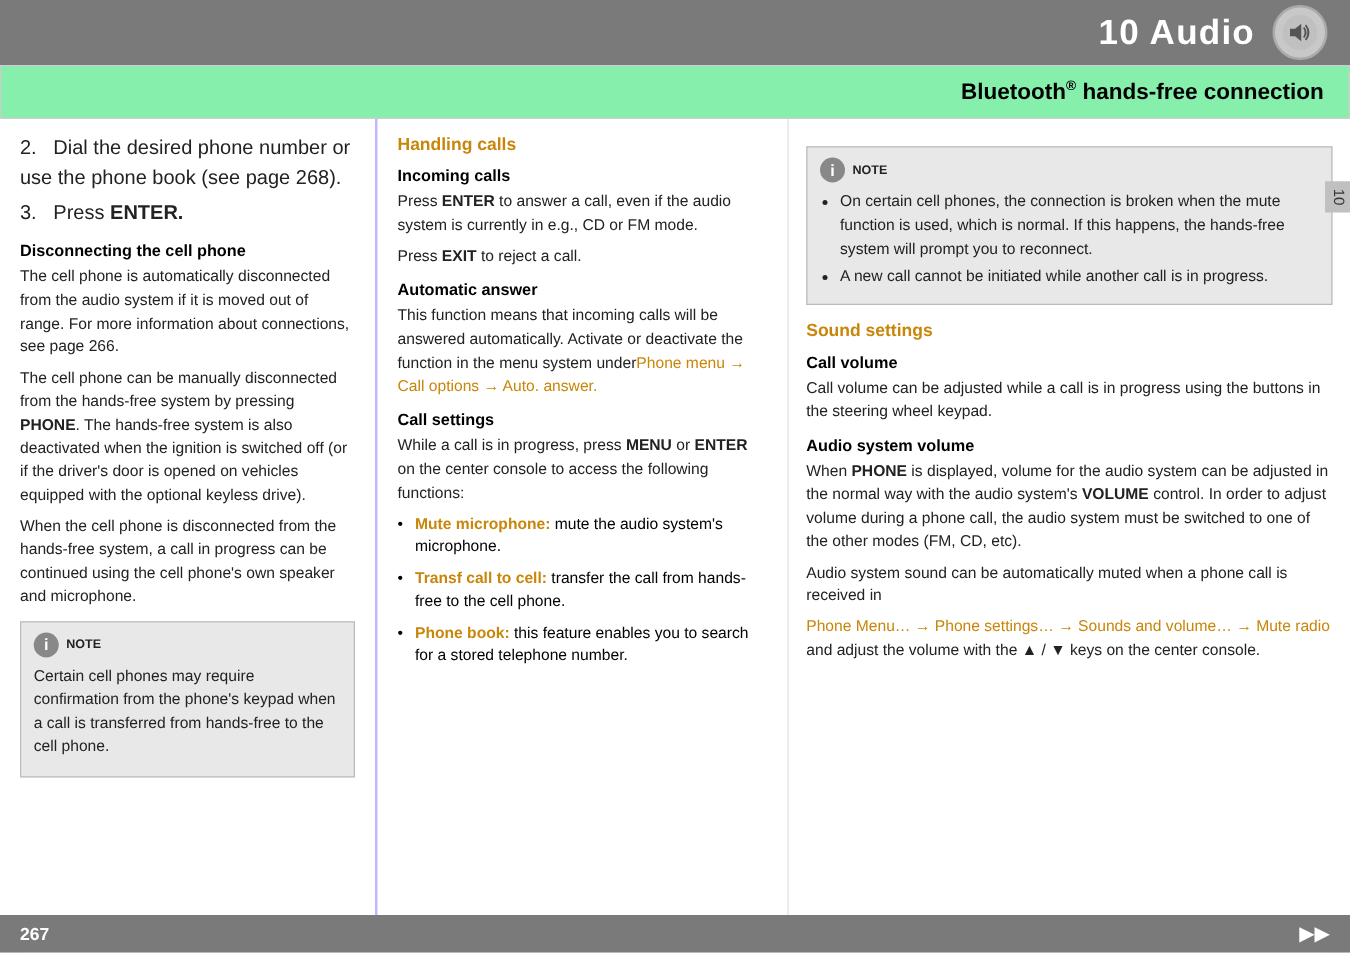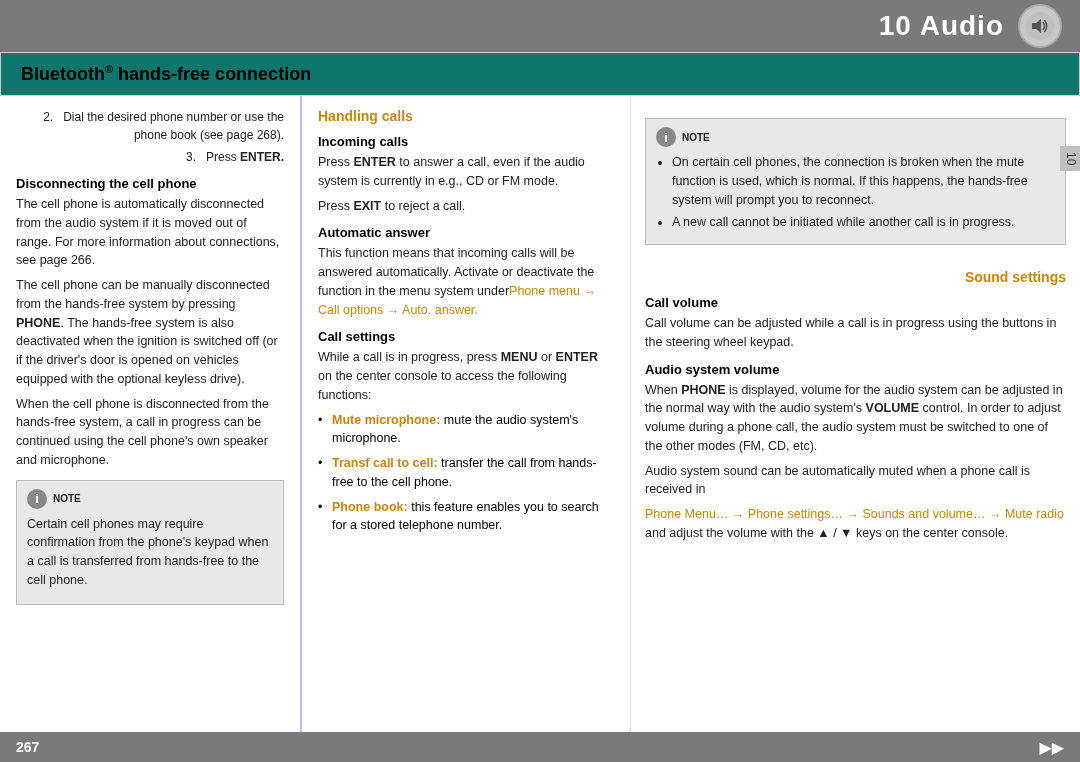--- a/index.html
+++ b/index.html
@@ -47,23 +47,24 @@
       border-radius: 50%;
       background: #c8c8c8;
       border: 2px solid #aaaaaa;
       display: flex;
       align-items: center;
       justify-content: center;
     }
 
     
     .section-header {
-      background: #0f766e;
+      background: #86efac;
       border: 1px solid #cccccc;
       padding: 10px 20px;
+      text-align: right;
       font-size: 18px;
       font-weight: bold;
     }
 
     .section-header sup {
       font-size: 11px;
     }
 
     
     .main-content {
@@ -224,24 +225,23 @@
     
     .menu-link {
       color: #c8860a;
     }
 
     strong {
       font-weight: bold;
     }
 
     .step-text {
-      font-size: 12px;
+      font-size: 16px;
       margin-bottom: 4px;
       line-height: 1.5;
-      text-align: right;
     }
 
     
     .speaker-svg {
       width: 28px;
       height: 28px;
     }
   </style>
 </head>
 <body>
@@ -348,21 +348,21 @@
         <ul style="list-style:disc; padding-left:16px;">
           <li style="font-size:12.5px; line-height:1.5; margin-bottom:4px;">
             On certain cell phones, the connection is broken when the mute function is used, which is normal. If this happens, the hands-free system will prompt you to reconnect.
           </li>
           <li style="font-size:12.5px; line-height:1.5;">
             A new call cannot be initiated while another call is in progress.
           </li>
         </ul>
       </div>
 
-      <h3 class="section-title" style="margin-top:24px;text-align:right;">Sound settings</h3>
+      <h3 class="section-title" style="margin-top:12px;">Sound settings</h3>
 
       <h4 class="subsection-title">Call volume</h4>
 
       <p>Call volume can be adjusted while a call is in progress using the buttons in the steering wheel keypad.</p>
 
       <h4 class="subsection-title">Audio system volume</h4>
 
       <p>
         When <strong>PHONE</strong> is displayed, volume for the audio system can be adjusted in the normal way with the audio system's <strong>VOLUME</strong> control. In order to adjust volume during a phone call, the audio system must be switched to one of the other modes (FM, CD, etc).
       </p>

